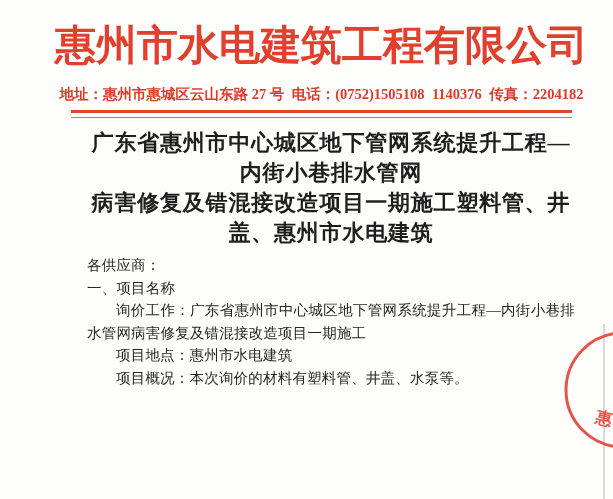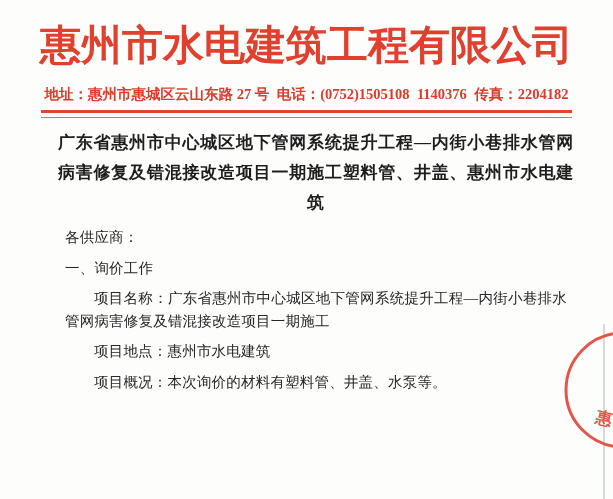--- a/index.html
+++ b/index.html
@@ -6,20 +6,21 @@
   html, body { background: #e9e9e9; }
   .page {
     position: relative;
     width: 613px;
     height: 499px;
     margin: 0 auto;
     background: #fdfdfc;
     overflow: hidden;
     font-family: "Liberation Serif", "DejaVu Serif", serif;
     color: #2b2b2b;
+    padding-left: 30px;
   }
   
   .company-name {
     padding-top: 22px;
     text-align: center;
     font-size: 41px;
     line-height: 1.15;
     font-weight: bold;
     color: #e2402e;
     letter-spacing: 0px;
@@ -45,35 +46,35 @@
   .rule-thin {
     margin: 4px 41px 0 41px;
     height: 0;
     border-top: 1.5px solid #e06a52;
   }
   
   .doc-title {
     margin: 10px 38px 4px 57px;
     text-align: center;
     font-weight: bold;
-    font-size: 17px;
+    font-size: 22px;
     line-height: 30px;
     color: #1e1e1e;
     letter-spacing: 0.8px;
   }
   
   .body-text {
     margin: 6px 38px 0 57px;
     font-size: 14.5px;
     line-height: 22.5px;
     text-align: justify;
     letter-spacing: 0.2px;
     color: #262626;
   }
-  .body-text p { margin: 8px; }
+  .body-text p { margin: 0; }
   .indent { text-indent: 2em; }
   
   .stamp {
     position: absolute;
     left: 561px;
     top: 328px;
     width: 124px;
     height: 124px;
     pointer-events: none;
     opacity: 0.92;
@@ -113,22 +114,22 @@
   <div class="rule-thick"></div>
   <div class="rule-thin"></div>
 
   <div class="doc-title">
     <div>广东省惠州市中心城区地下管网系统提升工程—内街小巷排水管网</div>
     <div>病害修复及错混接改造项目一期施工塑料管、井盖、惠州市水电建筑</div>
   </div>
 
   <div class="body-text">
     <p>各供应商：</p>
-    <p>一、询价工作</p>
-    <p class="indent">项目名称：广东省惠州市中心城区地下管网系统提升工程—内街小巷排水管网病害修复及错混接改造项目一期施工</p>
+    <p>一、项目名称</p>
+    <p class="indent">询价工作：广东省惠州市中心城区地下管网系统提升工程—内街小巷排水管网病害修复及错混接改造项目一期施工</p>
     <p class="indent">项目地点：惠州市水电建筑</p>
     <p class="indent">项目概况：本次询价的材料有塑料管、井盖、水泵等。</p>
   </div>
 
   <div class="scan-edge-line"></div>
 
   <svg class="stamp" viewBox="0 0 124 124">
     <circle cx="62" cy="62" r="57" fill="none" stroke="#e5473a" stroke-width="3"></circle>
     <defs>
       <path id="sealArc" d="M 32.3 91.7 A 42 42 0 0 0 83 25.6" fill="none"></path>

